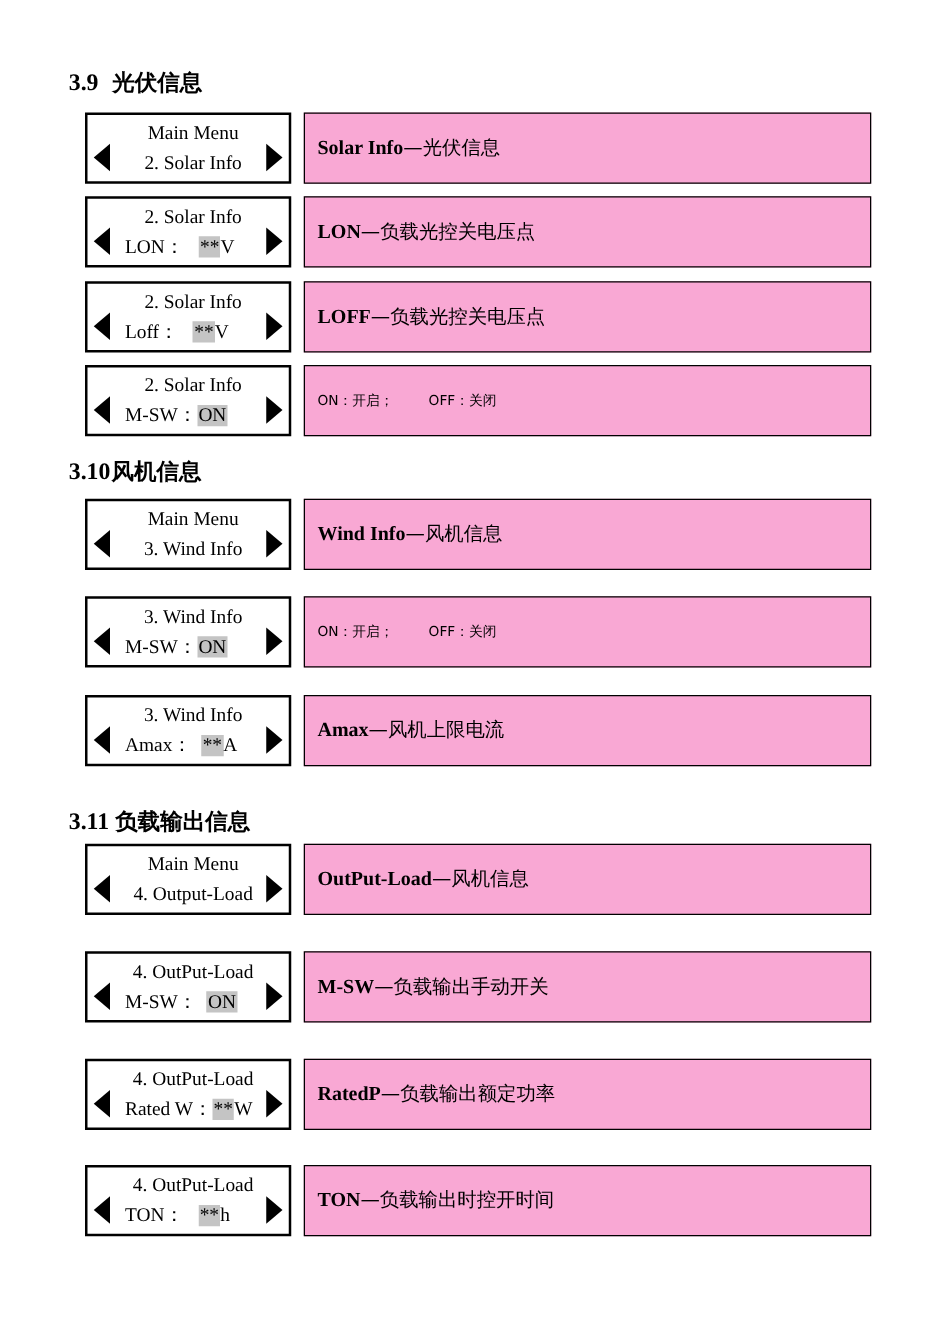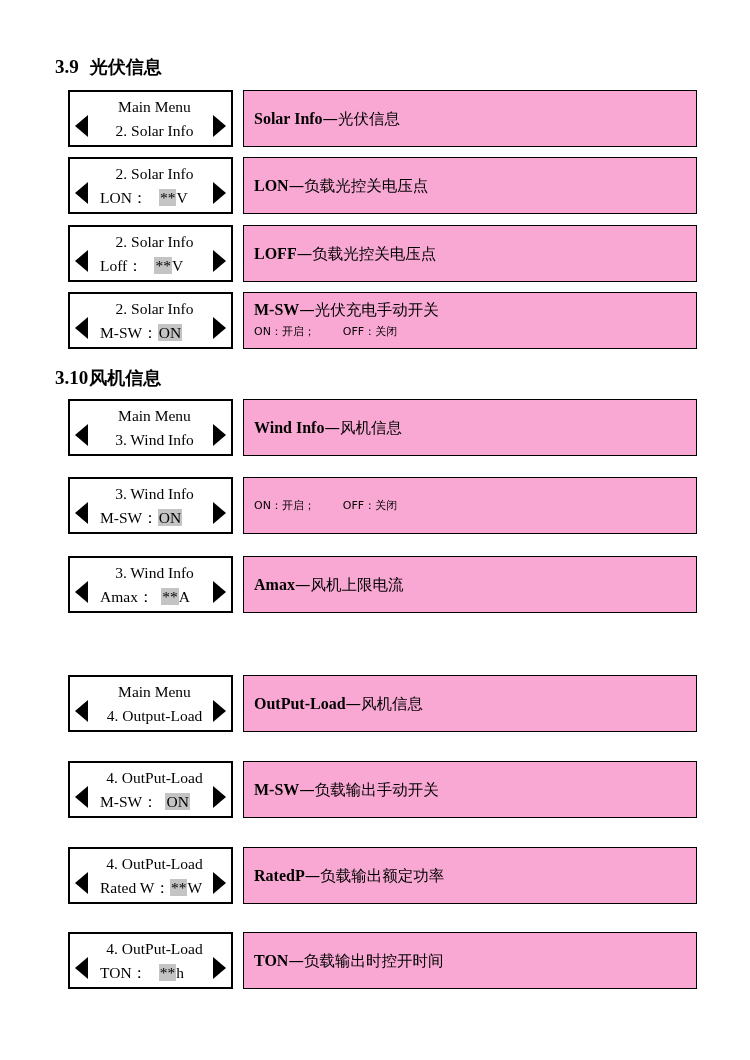--- a/index.html
+++ b/index.html
@@ -193,21 +193,20 @@
     <div class="row" style="top: 292px;">
       <div class="lcd">
         <div class="arrow arrow-left"></div>
         <div class="lcd-text">
           <span class="lcd-line1">2. Solar Info</span>
           <span class="lcd-line2"><span>M-SW：</span><span class="hl">ON</span></span>
         </div>
         <div class="arrow arrow-right"></div>
       </div>
       <div class="desc two-line">
-        <div class="desc-line"><span class="term">M-SW</span><span class="cn">—</span><span class="cn">光伏充电手动开关</span></div>
         <div class="desc-sub">ON：开启；        OFF：关闭</div>
       </div>
     </div>
     <div class="section-heading" style="top: 367px;"><span class="num">3.10</span><span class="gap-none"></span><span class="cn">风机信息</span></div>
     <div class="row" style="top: 399px;">
       <div class="lcd">
         <div class="arrow arrow-left"></div>
         <div class="lcd-text">
           <span class="lcd-line1">Main Menu</span>
           <span class="lcd-line2 centered"><span>3. Wind Info</span></span>
@@ -237,20 +236,21 @@
         <div class="lcd-text">
           <span class="lcd-line1">3. Wind Info</span>
           <span class="lcd-line2"><span>Amax：  </span><span class="hl">**</span><span>A</span></span>
         </div>
         <div class="arrow arrow-right"></div>
       </div>
       <div class="desc">
         <div class="desc-line"><span class="term">Amax</span><span class="cn">—</span><span class="cn">风机上限电流</span></div>
       </div>
     </div>
+    <div class="section-heading" style="top: 647px;"><span class="num">3.11</span><span class="gap-mid"></span><span class="cn">负载输出信息</span></div>
     <div class="row" style="top: 675px;">
       <div class="lcd">
         <div class="arrow arrow-left"></div>
         <div class="lcd-text">
           <span class="lcd-line1">Main Menu</span>
           <span class="lcd-line2 centered"><span>4. Output-Load</span></span>
         </div>
         <div class="arrow arrow-right"></div>
       </div>
       <div class="desc">

